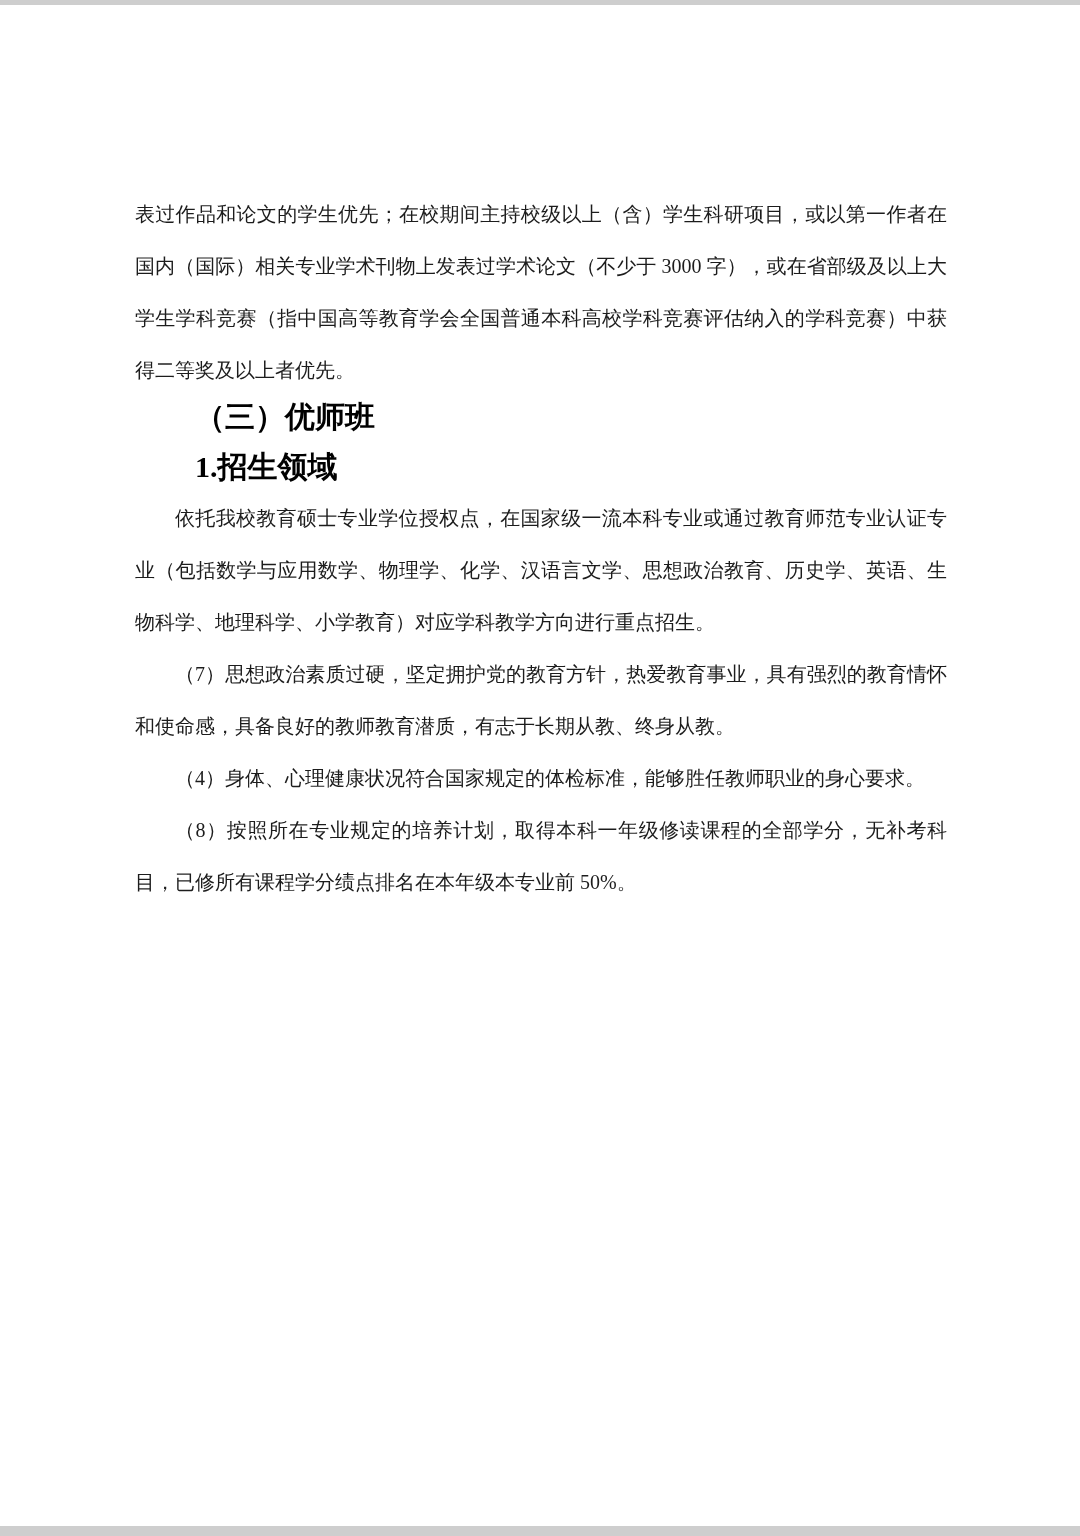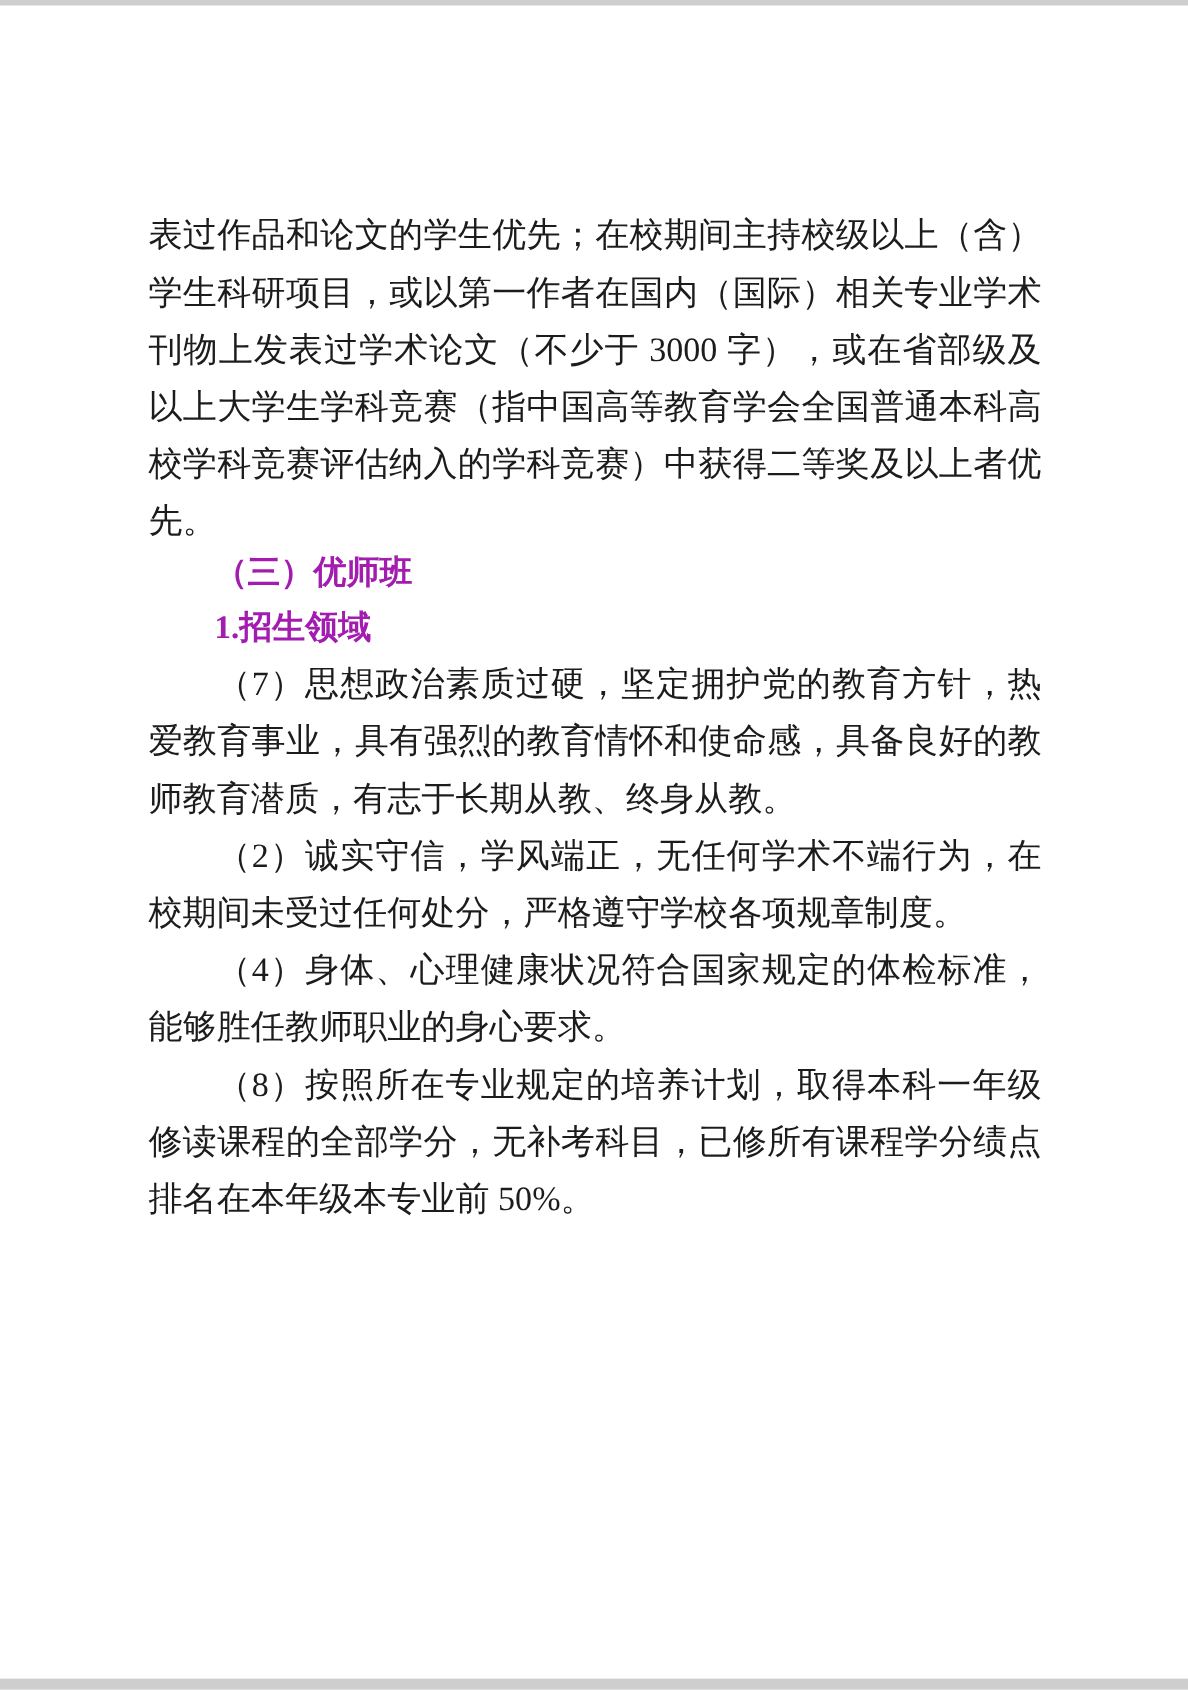--- a/index.html
+++ b/index.html
@@ -25,36 +25,36 @@
 
   .page-content {
     position: absolute;
     top: 188px;
     left: 135px;
     width: 812px;
     color: #1c1c1c;
   }
   .para {
     margin: 0;
-    font-size: 31px;
+    font-size: 20px;
     line-height: 52px;
     text-align: justify;
     text-justify: inter-character;
     word-break: break-all;
     color: #1c1c1c;
   }
   .para.indent {
     text-indent: 2em;
   }
   .heading {
     margin: 0;
     font-size: 30px;
     line-height: 50px;
     font-weight: bold;
-    color: #a21caf;
+    color: #000000;
     text-indent: 2em;
     font-family: "Liberation Serif", serif;
   }
   .heading.section {
     margin-top: -4px;
   }
   .heading.sub2 {
     margin-top: 10px;
   }
 </style>
@@ -63,24 +63,24 @@
 
 <div class="edge-strip top"></div>
 
 <main class="page-content">
   <p class="para">表过作品和论文的学生优先；在校期间主持校级以上（含）学生科研项目，或以第一作者在国内（国际）相关专业学术刊物上发表过学术论文（不少于 3000 字），或在省部级及以上大学生学科竞赛（指中国高等教育学会全国普通本科高校学科竞赛评估纳入的学科竞赛）中获得二等奖及以上者优先。</p>
 
   <h2 class="heading section">（三）优师班</h2>
 
   <h3 class="heading sub1">1.招生领域</h3>
 
+  <p class="para indent">依托我校教育硕士专业学位授权点，在国家级一流本科专业或通过教育师范专业认证专业（包括数学与应用数学、物理学、化学、汉语言文学、思想政治教育、历史学、英语、生物科学、地理科学、小学教育）对应学科教学方向进行重点招生。</p>
 
 
   <p class="para indent">（7）思想政治素质过硬，坚定拥护党的教育方针，热爱教育事业，具有强烈的教育情怀和使命感，具备良好的教师教育潜质，有志于长期从教、终身从教。</p>
 
-  <p class="para indent">（2）诚实守信，学风端正，无任何学术不端行为，在校期间未受过任何处分，严格遵守学校各项规章制度。</p>
 
   <p class="para indent">（4）身体、心理健康状况符合国家规定的体检标准，能够胜任教师职业的身心要求。</p>
 
   <p class="para indent">（8）按照所在专业规定的培养计划，取得本科一年级修读课程的全部学分，无补考科目，已修所有课程学分绩点排名在本年级本专业前 50%。</p>
 </main>
 
 <div class="edge-strip bottom"></div>
 
 </body></html>

